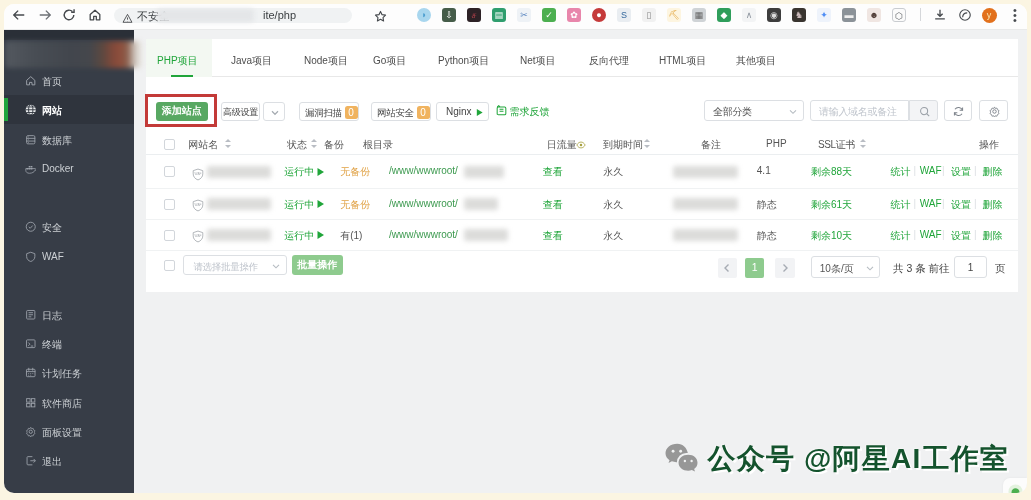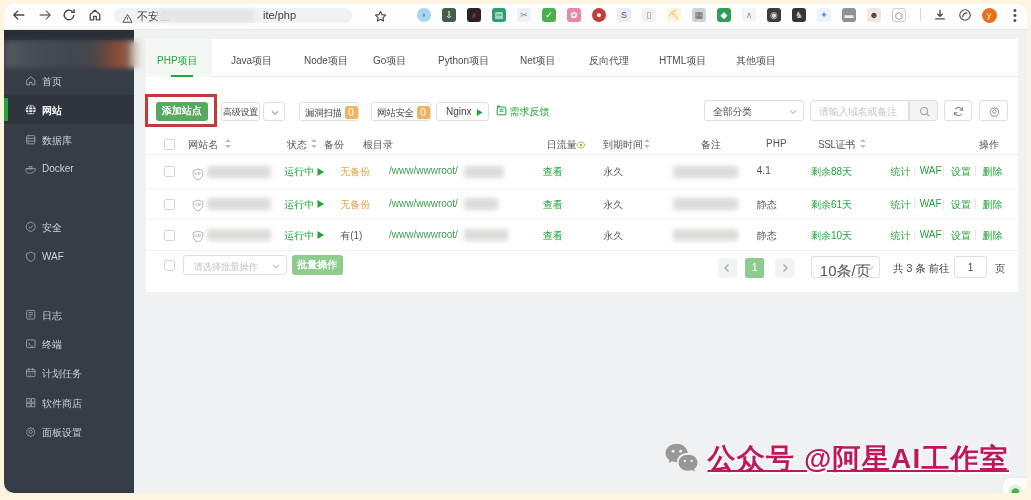--- a/index.html
+++ b/index.html
@@ -56,22 +56,22 @@
 .sort::before { content:""; position:absolute; left:1px; top:1px; border-left:3px solid transparent; border-right:3px solid transparent; border-bottom:3.5px solid #b9bdc4; }
 .sort::after { content:""; position:absolute; left:1px; top:7px; border-left:3px solid transparent; border-right:3px solid transparent; border-top:3.5px solid #b9bdc4; }
 .pgbtn { position:absolute; width:19.5px; height:19.5px; background:#f2f3f5; border-radius:2px; text-align:center; line-height:19.5px; }
 .pgbtn svg { margin-top:5px; }
 .rowtxt { position:absolute; font-size:10px; color:#555; }
 .g { color:#20a53a !important; }
 .o { color:#e0a144 !important; }
 .shield { position:absolute; left:45.5px; width:12px; height:13px; color:#a9adb2; }
 .shield svg { width:12px; height:13px; display:block; }
 
-#wm { position:absolute; left:574px; top:410px; color:#be185d; font-size:28px; font-weight:bold;
-  text-shadow:2px 2px 0 #ffffff, -1px -1px 0 #f5f5f5; letter-spacing:1.2px; white-space:nowrap;text-decoration:underline; }
+#wm { position:absolute; left:574px; top:410px; color:#14532d; font-size:28px; font-weight:bold;
+  text-shadow:2px 2px 0 #ffffff, -1px -1px 0 #f5f5f5; letter-spacing:1.2px; white-space:nowrap; }
 #chatbox { position:absolute; left:869px; top:448px; width:24.5px; height:15px; background:#fcfcfc; border-radius:7px 0 0 0; box-shadow:0 0 3px rgba(0,0,0,0.05); }
 </style>
 </head>
 <body>
 <div id="win">
   <div id="toolbar">
     <div class="tico" style="left:8px">
         <svg viewBox="0 0 16 16" fill="none" stroke="currentColor" stroke-width="1.6">
           <path d="M14 8H2M7 3L2 8l5 5"></path>
         </svg>
@@ -236,20 +236,28 @@
       </div>
     <div class="mitem" style="top:386.8px">
         <span class="ic">
           <svg viewBox="0 0 14 14" fill="none" stroke="currentColor" stroke-width="1.1">
             <circle cx="7" cy="7" r="2"></circle>
             <path d="M7 1.5l.9 1.8 2-.5.5 2 1.8.9-.9 1.8.9 1.8-1.8.9-.5 2-2-.5-.9 1.8-.9-1.8-2 .5-.5-2-1.8-.9.9-1.8-.9-1.8 1.8-.9.5-2 2 .5z" stroke-width="0.9"></path>
           </svg>
         </span>
         <span class="tx">面板设置</span>
       </div>
+    <div class="mitem" style="top:416.1px">
+        <span class="ic">
+          <svg viewBox="0 0 14 14" fill="none" stroke="currentColor" stroke-width="1.1">
+            <path d="M9 2H3.5c-.6 0-1 .4-1 1v8c0 .6.4 1 1 1H9M6.5 7h6M10.5 4.8L12.7 7l-2.2 2.2"></path>
+          </svg>
+        </span>
+        <span class="tx">退出</span>
+      </div>
   </div>
   <div id="logoblur"></div>
   <div id="main">
     <div id="panel">
       <div id="tabs">
         <div id="tabbg"></div>
         <span class="tab act" style="left:11px">PHP项目</span>
         <span class="tab" style="left:85px">Java项目</span>
         <span class="tab" style="left:158px">Node项目</span>
         <span class="tab" style="left:227px">Go项目</span>
@@ -434,21 +442,21 @@
       </div>
       <div style="position:absolute;left:146px;top:215.7px;width:50.5px;height:20.5px;background:#8ecb8e;border-radius:3px;color:#fff;font-size:10px;font-weight:bold;text-align:center;line-height:20.5px">批量操作</div>
       <div class="pgbtn" style="left:571.7px;top:219px"><svg width="8" height="10" viewBox="0 0 8 10" fill="none" stroke="#a6abb3" stroke-width="1.4">
             <path d="M5.5 1.5L2 5l3.5 3.5"></path>
           </svg></div>
       <div class="pgbtn" style="left:598.9px;top:219px;background:#8ecb8e;color:#fff;font-size:10.5px">1</div>
       <div class="pgbtn" style="left:629.4px;top:219px"><svg width="8" height="10" viewBox="0 0 8 10" fill="none" stroke="#a6abb3" stroke-width="1.4">
             <path d="M2.5 1.5L6 5 2.5 8.5"></path>
           </svg></div>
       <div class="btn" style="left:664.8px;top:217.4px;width:69px;height:21.8px">
-        <span style="position:absolute;left:8px;top:5px;color:#555;font-size:15px;letter-spacing:0">10条/页</span>
+        <span style="position:absolute;left:8px;top:5px;color:#555;font-size:10px;letter-spacing:0">10条/页</span>
         <svg style="position:absolute;left:52px;top:8px" width="12" height="7" viewBox="0 0 14 8" fill="none" stroke="#b6bcc2" stroke-width="1.3">
             <path d="M3.5 2L7 5.5 10.5 2"></path>
           </svg>
       </div>
       <span style="position:absolute;left:747px;top:222.5px;font-size:10.5px;color:#444">共 3 条 前往</span>
       <div class="btn" style="left:807.6px;top:217.4px;width:33.7px;height:21.8px">
           <span style="position:absolute;left:0;top:5px;width:100%;text-align:center;color:#444;font-size:10px">1</span>
         </div>
       <span style="position:absolute;left:849px;top:222.5px;font-size:10.5px;color:#444">页</span>
     </div>

